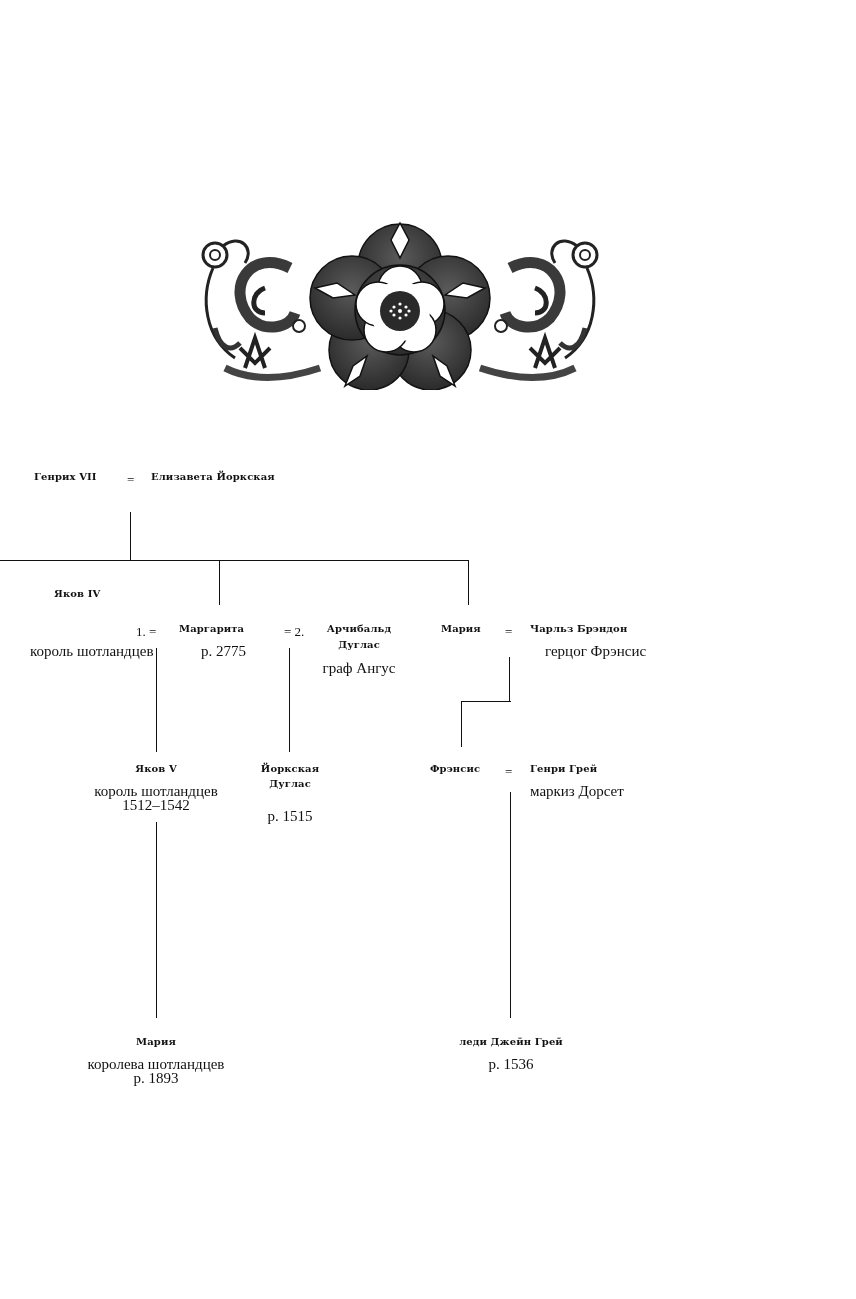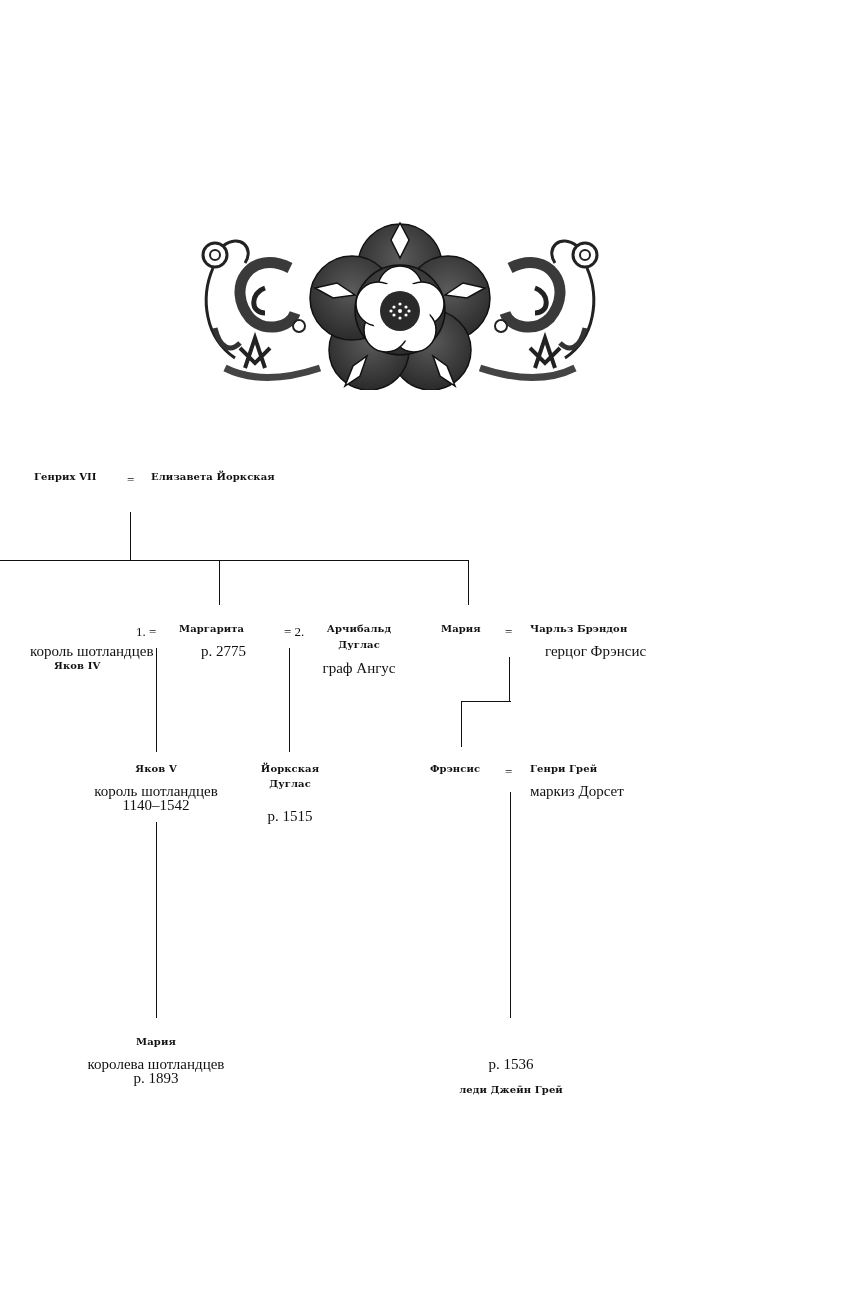--- a/index.html
+++ b/index.html
@@ -92,21 +92,21 @@
 
 <div class="abs name" style="left:34px;top:471px;">Генрих VII</div>
 <div class="abs eq" style="left:127px;top:472px;">=</div>
 <div class="abs name" style="left:151px;top:471px;">Елизавета Йоркская</div>
 
 <div class="vl" style="left:130px;top:512px;height:49px;"></div>
 <div class="hl" style="left:0px;top:560px;width:469px;"></div>
 <div class="vl" style="left:219px;top:560px;height:45px;"></div>
 <div class="vl" style="left:468px;top:560px;height:45px;"></div>
 
-<div class="abs name" style="left:54px;top:660px;text-align:right;">Яков IV</div>
+<div class="abs name" style="left:54px;top:588px;text-align:right;">Яков IV</div>
 <div class="abs sub" style="left:30px;top:643px;">король шотландцев</div>
 <div class="abs eq" style="left:136px;top:624px;">1. =</div>
 <div class="abs name" style="left:179px;top:623px;">Маргарита</div>
 <div class="abs sub" style="left:201px;top:643px;">р. 2775</div>
 <div class="abs eq" style="left:284px;top:624px;">= 2.</div>
 <div class="abs name center" style="left:359px;top:623px;">Арчибальд</div>
 <div class="abs name center" style="left:359px;top:639px;">Дуглас</div>
 <div class="abs sub center" style="left:359px;top:660px;">граф Ангус</div>
 <div class="abs name" style="left:441px;top:623px;">Мария</div>
 <div class="abs eq" style="left:505px;top:624px;">=</div>
@@ -114,29 +114,29 @@
 <div class="abs sub" style="left:545px;top:643px;">герцог Фрэнсис</div>
 
 <div class="vl" style="left:156px;top:648px;height:104px;"></div>
 <div class="vl" style="left:289px;top:648px;height:104px;"></div>
 <div class="vl" style="left:509px;top:657px;height:45px;"></div>
 <div class="hl" style="left:461px;top:701px;width:50px;"></div>
 <div class="vl" style="left:461px;top:701px;height:46px;"></div>
 
 <div class="abs name center" style="left:156px;top:763px;">Яков V</div>
 <div class="abs sub center" style="left:156px;top:783px;">король шотландцев</div>
-<div class="abs sub center" style="left:156px;top:797px;">1140–1542</div>
+<div class="abs sub center" style="left:156px;top:797px;">1512–1542</div>
 <div class="abs name center" style="left:290px;top:763px;">Йоркская</div>
 <div class="abs name center" style="left:290px;top:778px;">Дуглас</div>
 <div class="abs sub center" style="left:290px;top:797px;margin-top:11px;">р. 1515</div>
 <div class="abs name" style="left:430px;top:763px;">Фрэнсис</div>
 <div class="abs eq" style="left:505px;top:764px;">=</div>
 <div class="abs name" style="left:530px;top:763px;">Генри Грей</div>
 <div class="abs sub" style="left:530px;top:783px;">маркиз Дорсет</div>
 
 <div class="vl" style="left:156px;top:822px;height:196px;"></div>
 <div class="vl" style="left:510px;top:792px;height:226px;"></div>
 
 <div class="abs name center" style="left:156px;top:1036px;">Мария</div>
 <div class="abs sub center" style="left:156px;top:1056px;">королева шотландцев</div>
 <div class="abs sub center" style="left:156px;top:1070px;">р. 1893</div>
-<div class="abs name center" style="left:511px;top:1036px;margin-top:48px;">леди Джейн Грей</div>
+<div class="abs name center" style="left:511px;top:1036px;">леди Джейн Грей</div>
 <div class="abs sub center" style="left:511px;top:1056px;">р. 1536</div>
 
 </body></html>

